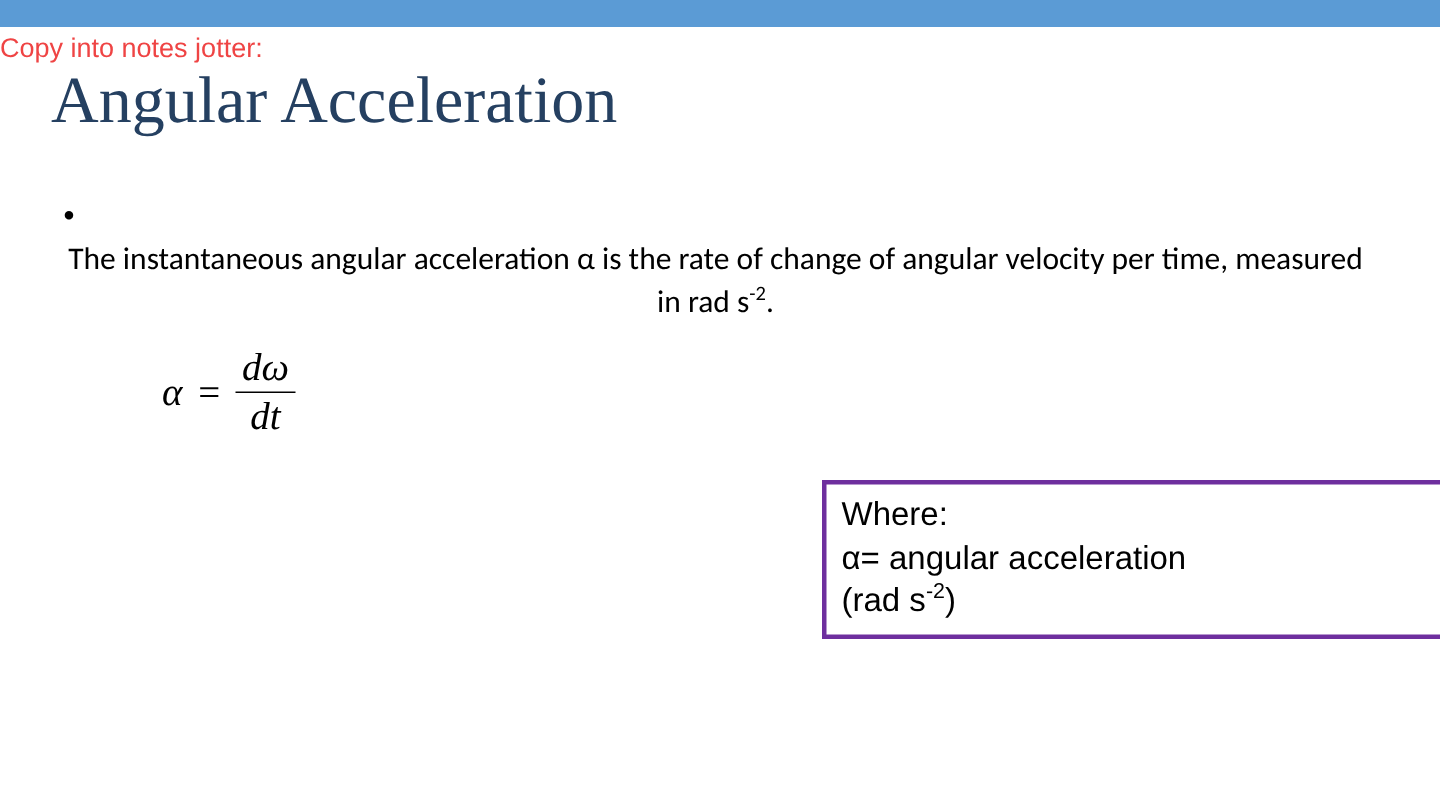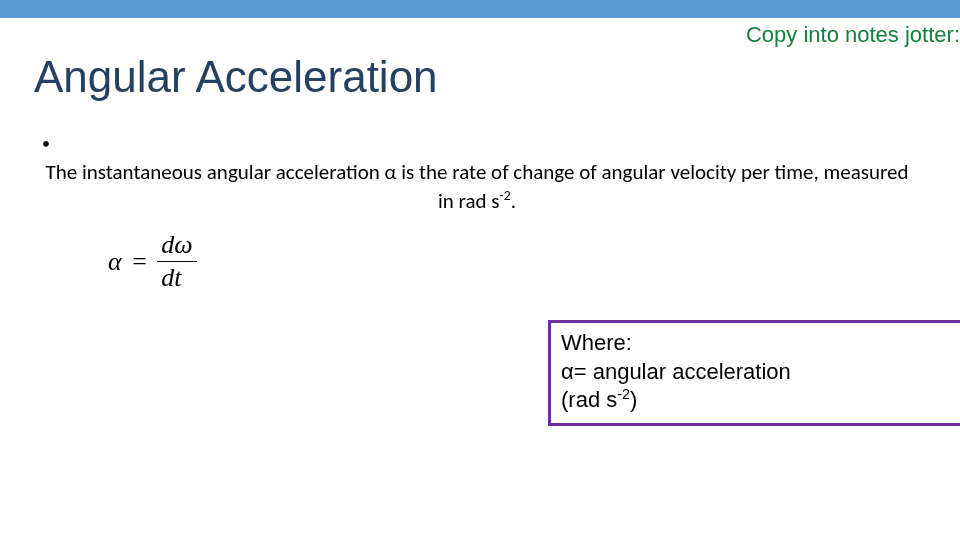--- a/index.html
+++ b/index.html
@@ -15,31 +15,31 @@
   .top-bar {
     width: 100%;
     height: 18px;
     background: #5b9bd5;
   }
   .copy-note {
     position: absolute;
     top: 22px;
     left: 0;
     width: 100%;
-    text-align: right;
-    font-size: 22px;
-    color: #15803d;
+    text-align: left;
+    font-size: 18px;
+    color: #ef4444;
   }
   .title {
     position: absolute;
-    top: 52px;
+    top: 41px;
     left: 34px;
     font-size: 44px;
     color: #254061;
-    font-family: Liberation Sans, sans-serif;
+    font-family: Liberation Serif, serif;
   }
   .bullet-block {
     position: absolute;
     top: 130px;
     left: 42px;
     right: 40px;
     font-size: 21px;
     line-height: 1.35;
     color: #000;
     font-family: "Calibri", "Segoe UI", Arial, sans-serif;
@@ -72,20 +72,21 @@
     font-style: normal;
     padding: 0 4px;
   }
   .formula .alpha {
     display: inline-block;
     vertical-align: middle;
   }
   .formula .frac {
     display: inline-block;
     vertical-align: middle;
+    text-align: center;
   }
   .formula .frac .num {
     display: block;
     border-bottom: 1.5px solid #000;
     padding: 0 4px 1px;
   }
   .formula .frac .den {
     display: block;
     padding: 1px 4px 0;
   }

